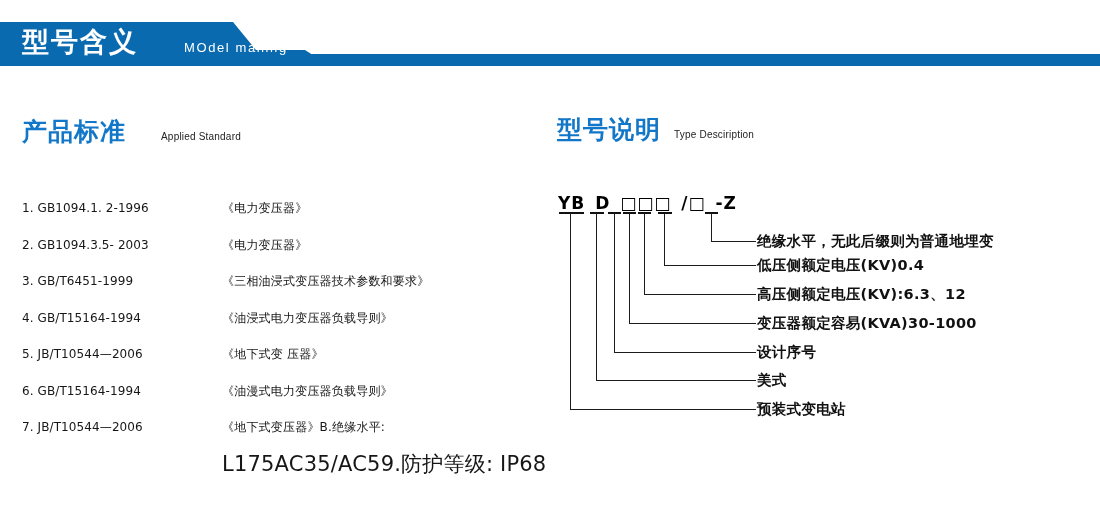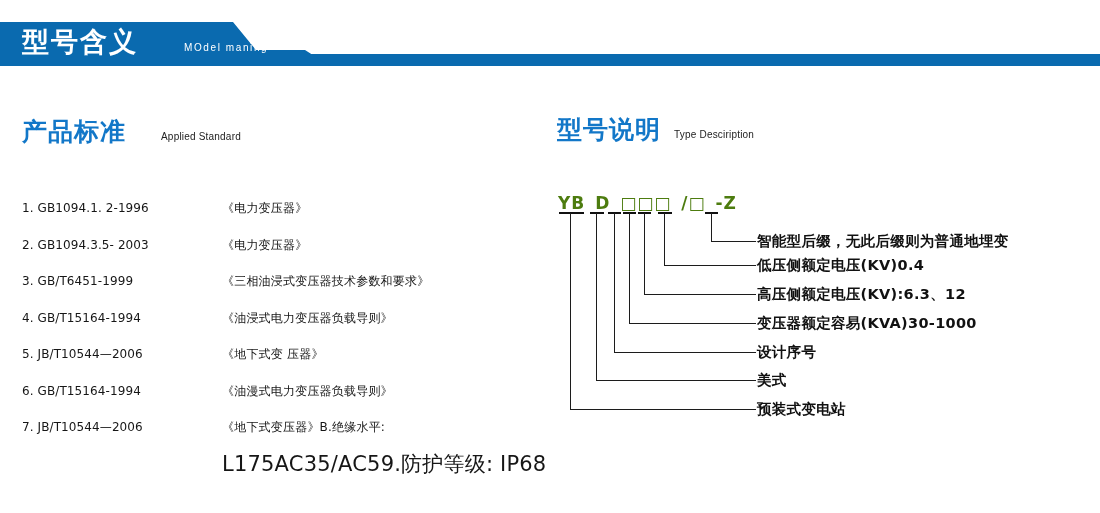--- a/index.html
+++ b/index.html
@@ -50,21 +50,21 @@
     font-weight: bold;
     color: #ffffff;
     letter-spacing: 2px;
     line-height: 34px;
     font-family: "DejaVu Sans", "Liberation Sans", sans-serif;
   }
   .banner-sub {
     position: absolute;
     left: 184px;
     top: 24px;
-    font-size: 10px;
+    font-size: 13px;
     font-weight: normal;
     color: #ffffff;
     letter-spacing: 1.6px;
     line-height: 16px;
   }
 
   
   .sec-head {
     position: absolute;
     display: flex;
@@ -126,21 +126,21 @@
     width: 545px;
     height: 250px;
   }
   .code-line {
     position: absolute;
     left: 13px;
     top: 8px;
     font-size: 17px;
     font-weight: bold;
     letter-spacing: 1px;
-    color: #4d7c0f;
+    color: #000000;
     white-space: nowrap;
     font-family: "DejaVu Sans", "Liberation Sans", sans-serif;
     text-align: right;
   }
   .code-line .seg { margin-right: 3px; }
   .code-underline {
     position: absolute;
     height: 2px;
     background: #111111;
     top: 27px;
@@ -253,20 +253,20 @@
 
   <div class="leader-v" style="left:69px; top:28px; height:139px;"></div>
   <div class="leader-h" style="left:69px; top:167px; width:142px;"></div>
 
   <div class="leader-v" style="left:51px; top:28px; height:167px;"></div>
   <div class="leader-h" style="left:51px; top:195px; width:160px;"></div>
 
   <div class="leader-v" style="left:25px; top:28px; height:196px;"></div>
   <div class="leader-h" style="left:25px; top:224px; width:186px;"></div>
 
-  <div class="leader-label" style="top:47px;">智能型后缀，无此后缀则为普通地埋变</div>
+  <div class="leader-label" style="top:47px;">绝缘水平，无此后缀则为普通地埋变</div>
   <div class="leader-label" style="top:71px;">低压侧额定电压(KV)0.4</div>
   <div class="leader-label" style="top:100px;">高压侧额定电压(KV):6.3、12</div>
   <div class="leader-label" style="top:129px;">变压器额定容易(KVA)30-1000</div>
   <div class="leader-label" style="top:158px;">设计序号</div>
   <div class="leader-label" style="top:186px;">美式</div>
   <div class="leader-label" style="top:215px;">预装式变电站</div>
 </div>
 
 </body></html>

